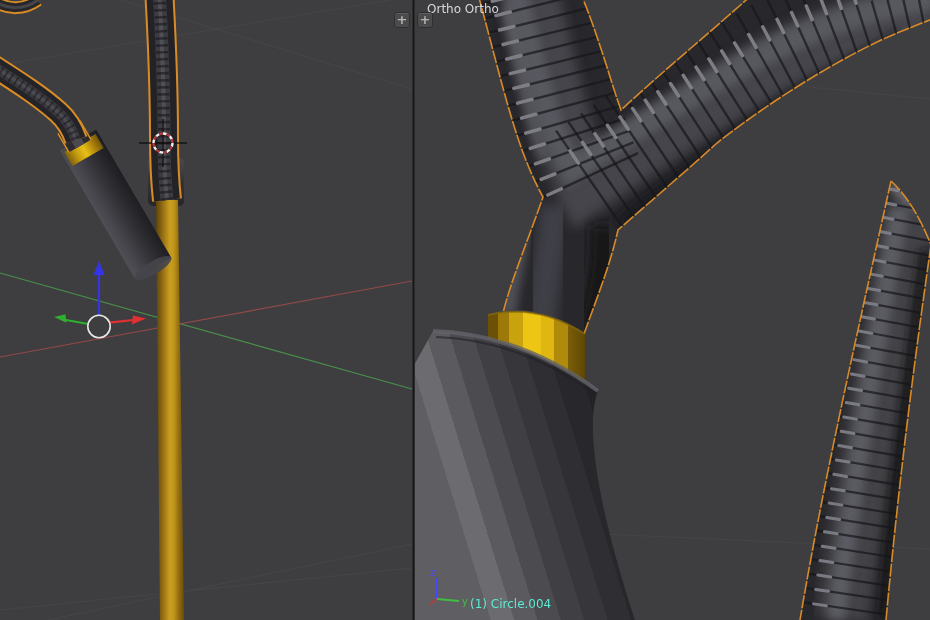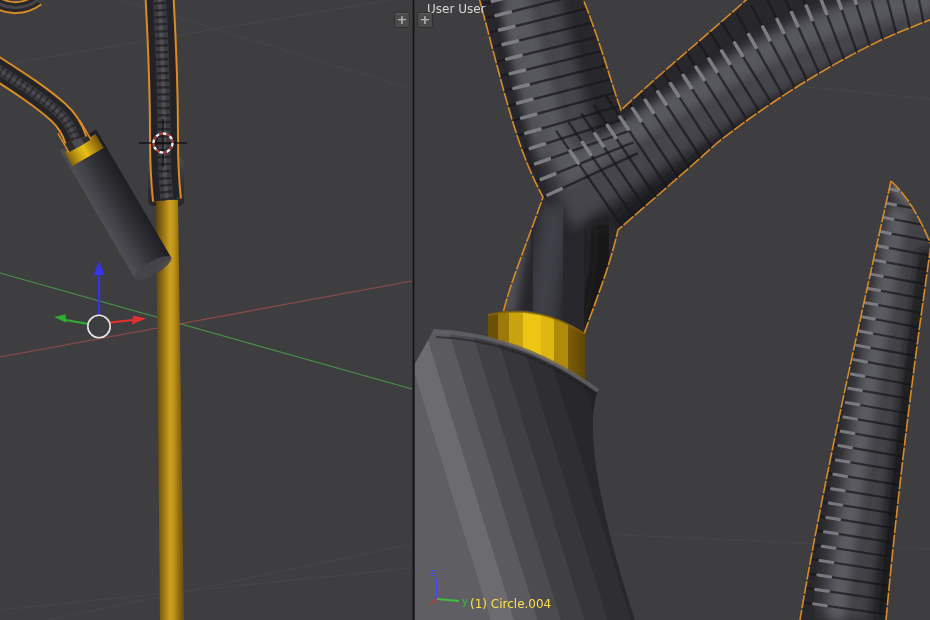--- a/index.html
+++ b/index.html
@@ -6,21 +6,21 @@
   #stage{position:relative;width:930px;height:620px;overflow:hidden;
          font-family:"DejaVu Sans","Liberation Sans",sans-serif;background:#3e3e41;}
   .viewport{position:absolute;top:0;height:620px;}
   #vp-left{left:0;width:412px;}
   #vp-right{left:415px;width:515px;}
   #divider{position:absolute;left:412px;top:0;width:3px;height:620px;
            background:#161618;border-left:1px solid #2c2c2e;border-right:1px solid #2c2c2e;
            box-sizing:border-box;cursor:col-resize;}
   .vp-label{position:absolute;font-size:12px;color:#d8d8d8;pointer-events:none;white-space:nowrap;}
   #view-label{left:427px;top:2px;}
-  #object-info{left:470px;top:597px;color:#fde047;}
+  #object-info{left:470px;top:597px;color:#5eead4;}
   .plus-btn{position:absolute;top:12px;width:16px;height:16px;border-radius:3px;
             background:#4b4b4b;border:1px solid #2f2f2f;box-sizing:border-box;
             color:#b4b4b4;font-size:13px;font-weight:bold;line-height:13px;
             text-align:center;cursor:pointer;box-shadow:inset 0 1px 0 #5d5d5d;}
   #plus-left{left:394px;}
   #plus-right{left:417px;}
   svg{display:block;}
 </style>
 </head>
 <body>
@@ -395,17 +395,17 @@
       <g font-family="DejaVu Sans, sans-serif" font-size="10">
         <line x1="437" y1="599" x2="437" y2="578" stroke="#4747ff" stroke-width="2"></line>
         <line x1="437" y1="599" x2="459" y2="601" stroke="#3fbf3f" stroke-width="2"></line>
         <line x1="437" y1="599" x2="430" y2="604" stroke="#cc3333" stroke-width="1.5"></line>
         <text x="430" y="576" fill="#4747ff">z</text>
         <text x="462" y="605" fill="#3fbf3f">y</text>
       </g>
     </svg>
   </div>
 
-  <div class="vp-label" id="view-label">User User</div>
+  <div class="vp-label" id="view-label">Ortho Ortho</div>
   <div class="vp-label" id="object-info">(1) Circle.004</div>
   <div class="plus-btn" id="plus-left">+</div>
   <div class="plus-btn" id="plus-right">+</div>
 </div>
 
 </body></html>

